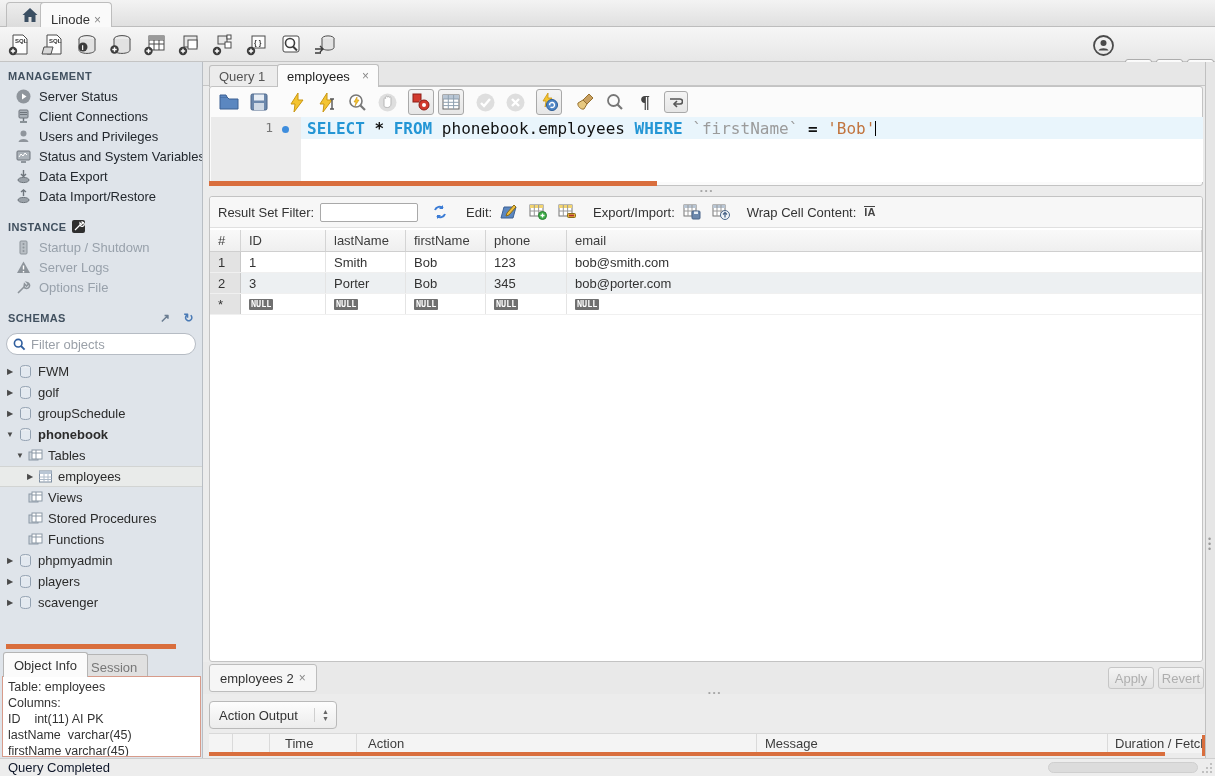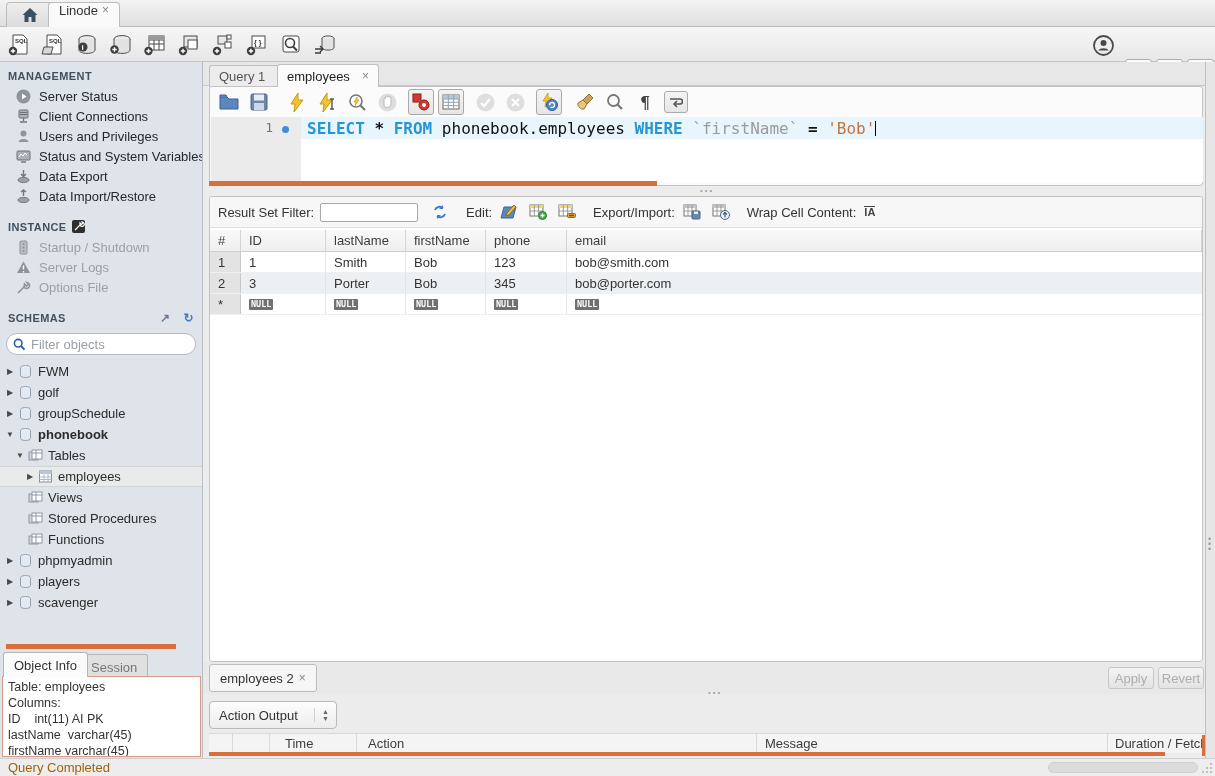--- a/index.html
+++ b/index.html
@@ -6,23 +6,23 @@
   body { font-family:"Liberation Sans",sans-serif; background:#ccc; }
   .app { position:relative; width:1215px; height:776px; background:#ececec;
          font-size:13px; color:#333; overflow:hidden; }
 
   
   .tabstrip { position:absolute; left:0; top:0; width:1215px; height:27px;
     background:linear-gradient(#f3f3f3,#e0e0e0); border-bottom:1px solid #bdbdbd; }
   .home-tab { position:absolute; left:6px; top:2px; width:48px; height:25px;
     background:linear-gradient(#ededed,#dcdcdc); border:1px solid #bdbdbd; border-bottom:none;
     border-radius:4px 4px 0 0; display:flex; align-items:center; justify-content:center; }
-  .win-tab { position:absolute; left:48px; top:2px; height:25px; padding:0 10px;
+  .win-tab { position:absolute; left:40px; top:2px; height:25px; padding:0 10px;
     background:#fafafa; border:1px solid #bdbdbd; border-bottom:none;
-    border-radius:4px 4px 0 0; display:flex; align-items:flex-start; gap:4px; font-size:13px; color:#333; }
+    border-radius:4px 4px 0 0; display:flex; align-items:flex-end; gap:4px; font-size:13px; color:#333; }
   .close-x { color:#888; font-size:12px; cursor:pointer; }
 
   
   .main-toolbar { position:absolute; left:0; top:27px; width:1215px; height:35px;
     background:linear-gradient(#f6f6f6,#e7e7e7); border-bottom:1px solid #c4c4c4; }
   .mt-icon { position:absolute; top:4px; width:28px; height:27px; display:flex;
     align-items:center; justify-content:center; }
   .panel-btn { position:absolute; top:32px; width:27px; height:24px;
     background:linear-gradient(#fcfcfc,#e6e6e6); border:1px solid #adadad; border-radius:3px;
     display:flex; align-items:center; justify-content:center; }
@@ -58,21 +58,21 @@
   .itab.active { left:3px; background:#fbfbfb; color:#333; z-index:2; }
   .itab.inactive { left:80px; top:2px; height:22px; background:#e0e0e0; color:#777; }
   .info-panel { position:absolute; left:2px; top:614px; width:199px; height:81px;
     background:#fff; border:1px solid #d79b8a; padding:2px 5px; font-size:12.5px; color:#333;
     line-height:16px; overflow:hidden; }
   .info-panel div { white-space:pre; }
 
   
   .statusbar { position:absolute; left:0; top:758px; width:1215px; height:18px;
     background:#ededed; border-top:1px solid #cfcfcf; display:flex; align-items:center; }
-  .statusbar .txt { margin-left:8px; color:#a16207; font-size:13px; }
+  .statusbar .txt { margin-left:8px; color:#0f172a; font-size:13px; }
   .hscroll-pill { position:absolute; left:1048px; top:3px; width:150px; height:11px;
     background:#dcdcdc; border:1px solid #cfcfcf; border-radius:6px; }
 
   
   .qtabs { position:absolute; left:203px; top:62px; width:1002px; height:24px;
     background:#e7e7e7; border-bottom:1px solid #c6c6c6; }
   .qtab { position:absolute; height:22px; display:flex; align-items:center; gap:12px;
     padding:0 9px; border:1px solid #bfbfbf; border-bottom:none; border-radius:3px 3px 0 0;
     font-size:13px; cursor:pointer; }
   .qtab.inactive { left:6px; top:3px; background:#ececec; color:#555; }

